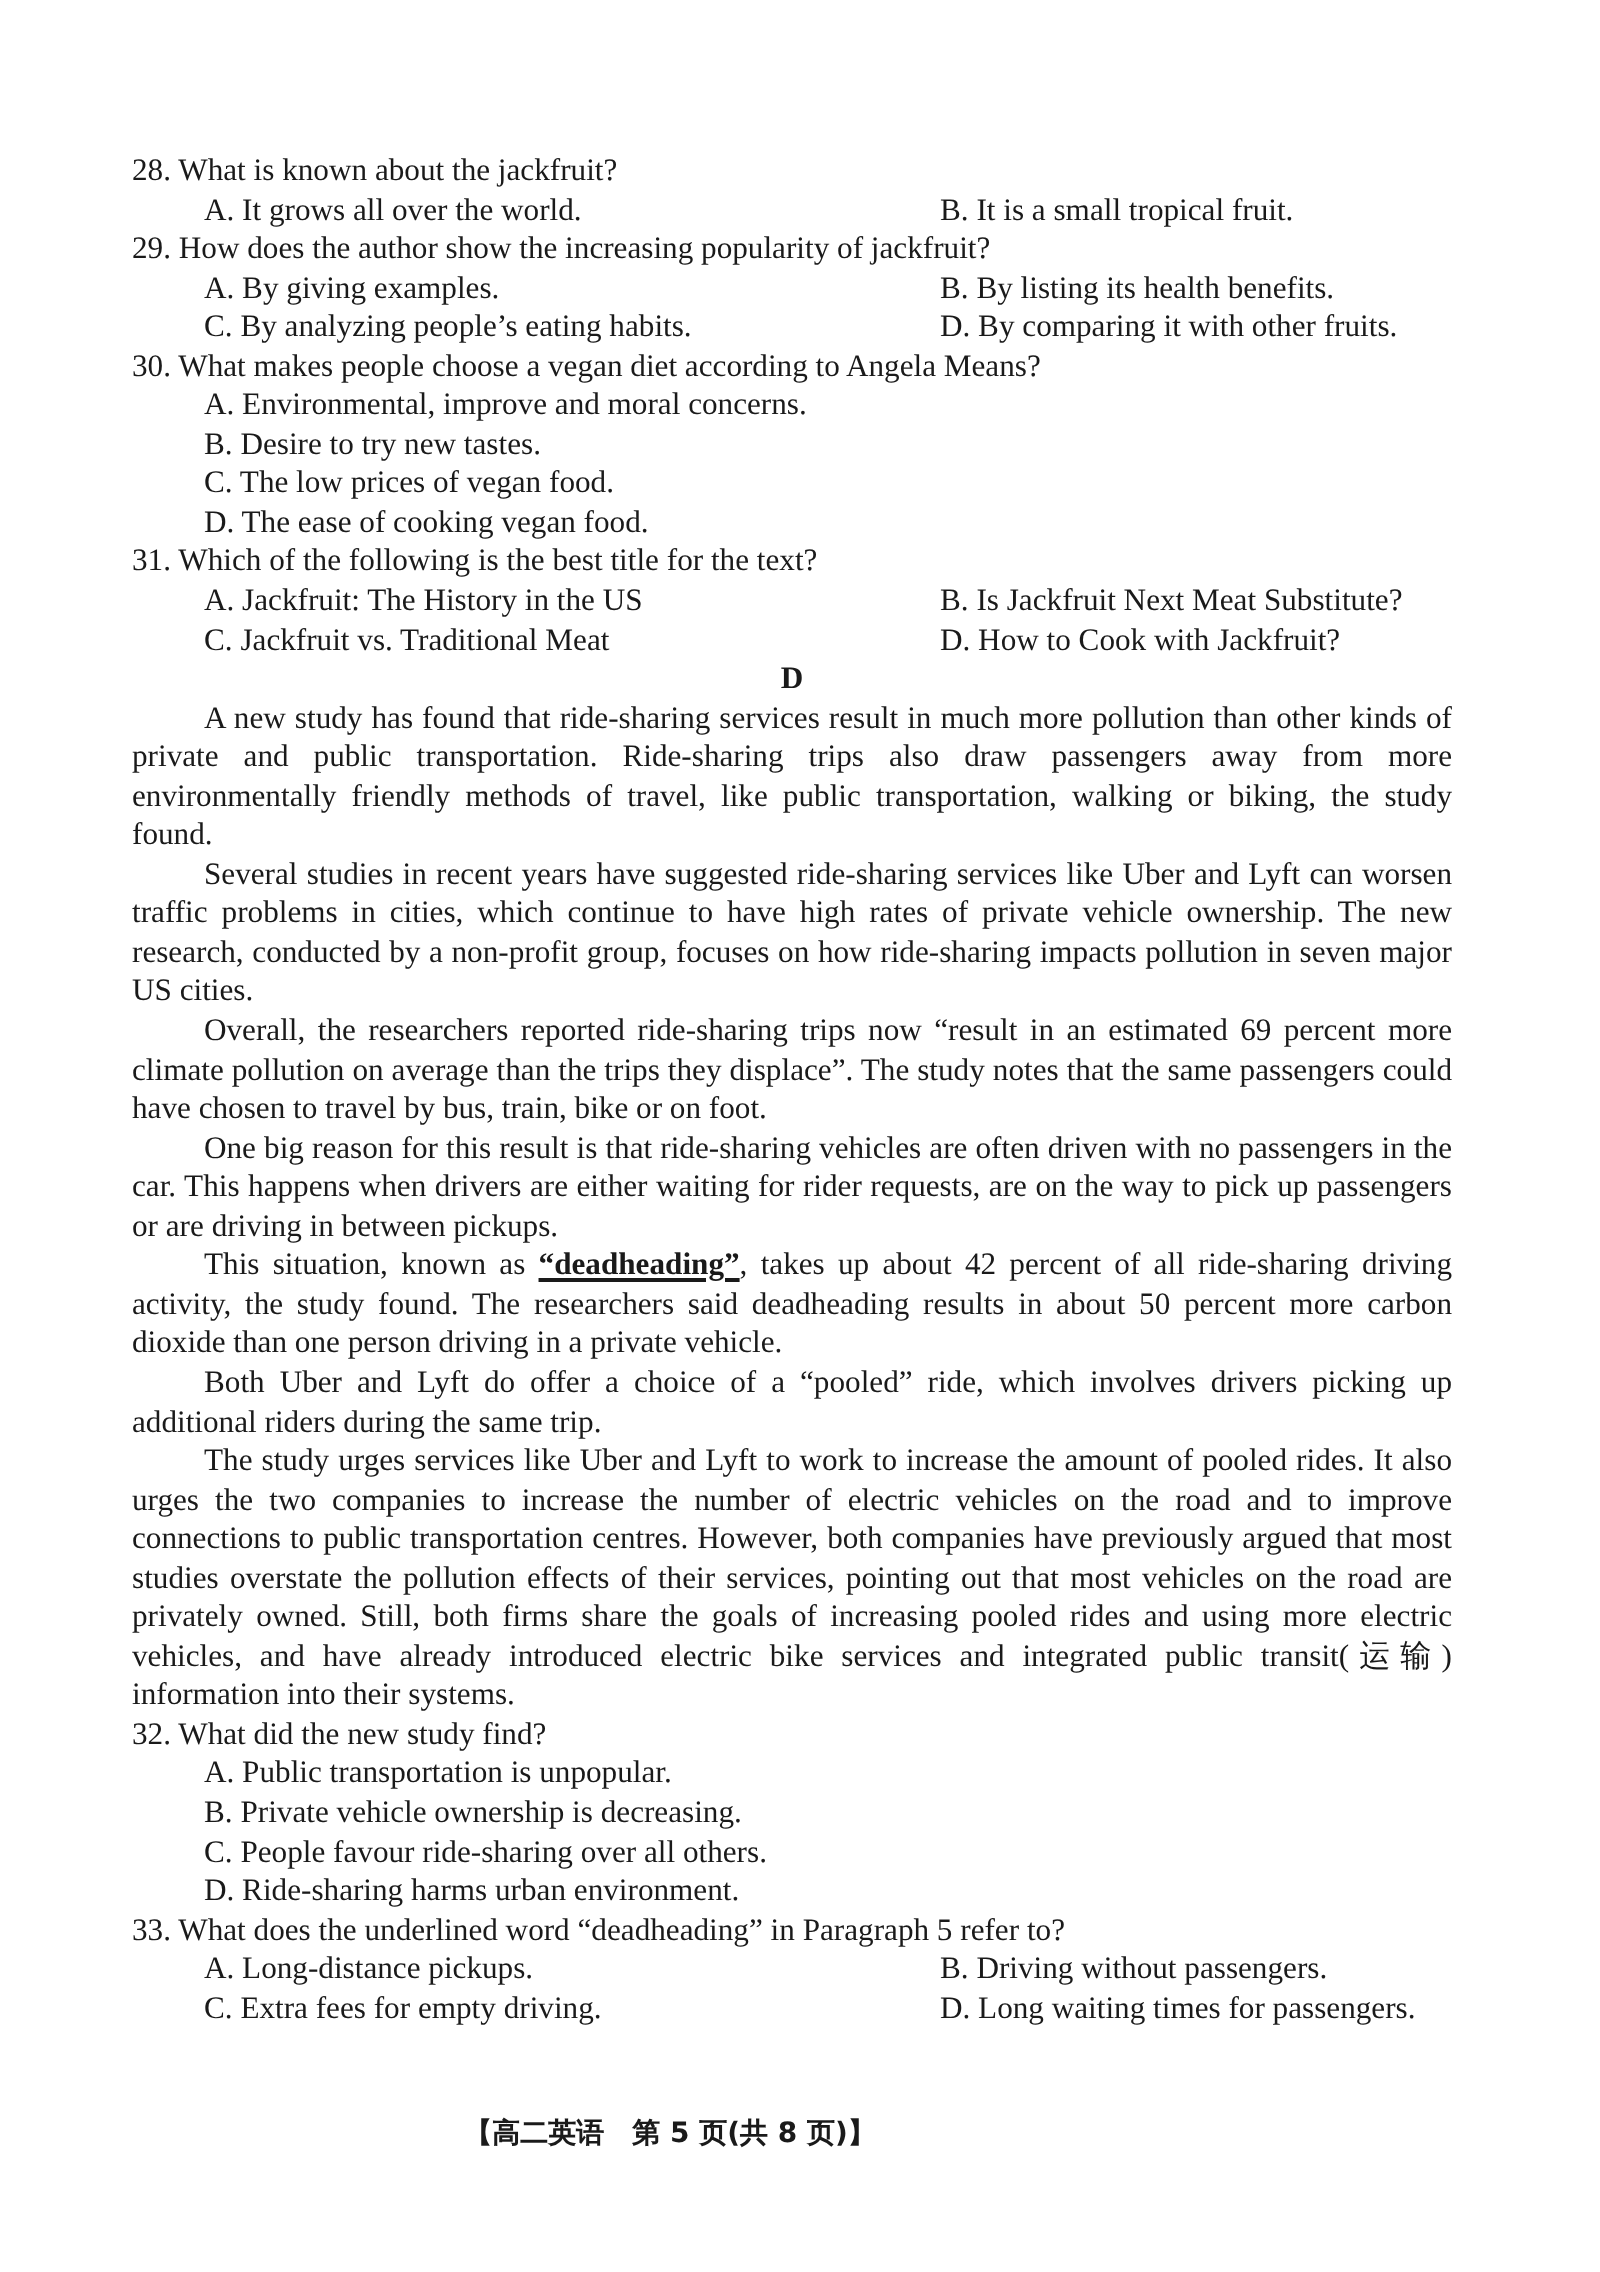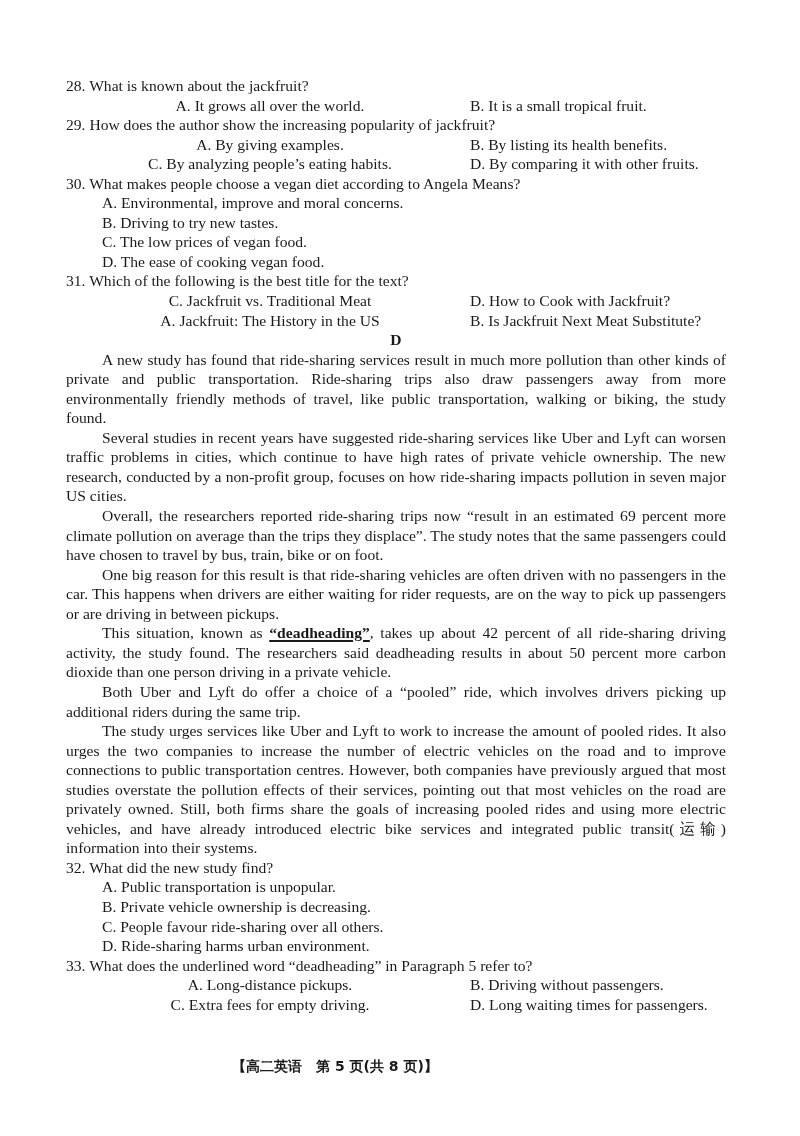--- a/index.html
+++ b/index.html
@@ -9,21 +9,21 @@
     color: #1a1a1a;
   }
   .page {
     position: absolute; left: 66px; top: 76px; width: 660px;
     font-size: 15.6px; line-height: 19.55px;
   }
   .line { white-space: nowrap; height: 19.55px; }
   .q { }
   .opt { padding-left: 36px; }
   .row { display: flex; height: 19.55px; white-space: nowrap; }
-  .row .c1 { width: 372px; padding-left: 36px; box-sizing: border-box; text-align: center; }
+  .row .c1 { width: 372px; padding-left: 36px; box-sizing: border-box; }
   .row .c2 { flex: 1; margin-left: 32px; }
   .section-letter { text-align: center; font-weight: bold; height: 19.55px; }
   .para { text-align: justify; text-indent: 36px; margin: 0; }
   .u { font-weight: bold; text-decoration: underline; text-decoration-thickness: 1.5px; text-underline-offset: 2px; }
   .footer {
     position: absolute; top: 1058px; left: 0; width: 670px; text-align: center;
     font-family: "DejaVu Sans", sans-serif; font-weight: bold; font-size: 14px;
   }
 </style>
 </head>
@@ -51,35 +51,35 @@
   <div class="row">
     <span class="c1">C. By analyzing people’s eating habits.</span>
     <span class="c2">D. By comparing it with other fruits.</span>
   </div>
 
   <div class="line q">
     <span>30.</span>
     <span>What makes people choose a vegan diet according to Angela Means?</span>
   </div>
   <div class="line opt">A. Environmental, improve and moral concerns.</div>
-  <div class="line opt">B. Driving to try new tastes.</div>
+  <div class="line opt">B. Desire to try new tastes.</div>
   <div class="line opt">C. The low prices of vegan food.</div>
   <div class="line opt">D. The ease of cooking vegan food.</div>
 
   <div class="line q">
     <span>31.</span>
     <span>Which of the following is the best title for the text?</span>
   </div>
   <div class="row">
+    <span class="c1">A. Jackfruit: The History in the US</span>
+    <span class="c2">B. Is Jackfruit Next Meat Substitute?</span>
+  </div>
+  <div class="row">
     <span class="c1">C. Jackfruit vs.  Traditional Meat</span>
     <span class="c2">D. How to Cook with Jackfruit?</span>
-  </div>
-  <div class="row">
-    <span class="c1">A. Jackfruit: The History in the US</span>
-    <span class="c2">B. Is Jackfruit Next Meat Substitute?</span>
   </div>
 
   <div class="section-letter">D</div>
 
   <p class="para">A new study has found that ride-sharing services result in much more pollution than other kinds of private and public transportation. Ride-sharing trips also draw passengers away from more environmentally friendly methods of travel, like public transportation, walking or biking, the study found.</p>
   <p class="para">Several studies in recent years have suggested ride-sharing services like Uber and Lyft can worsen traffic problems in cities, which continue to have high rates of private vehicle ownership. The new research, conducted by a non-profit group, focuses on how ride-sharing impacts pollution in seven major US cities.</p>
   <p class="para">Overall, the researchers reported ride-sharing trips now “result in an estimated 69 percent more climate pollution on average than the trips they displace”. The study notes that the same passengers could have chosen to travel by bus, train, bike or on foot.</p>
   <p class="para">One big reason for this result is that ride-sharing vehicles are often driven with no passengers in the car. This happens when drivers are either waiting for rider requests, are on the way to pick up passengers or are driving in between pickups.</p>
   <p class="para"><span>This situation, known as </span><span class="u">“deadheading”</span><span>, takes up about 42 percent of all ride-sharing driving activity, the study found. The researchers said deadheading results in about 50 percent more carbon dioxide than one person driving in a private vehicle.</span></p>
   <p class="para">Both Uber and Lyft do offer a choice of a “pooled” ride, which involves drivers picking up additional riders during the same trip.</p>

